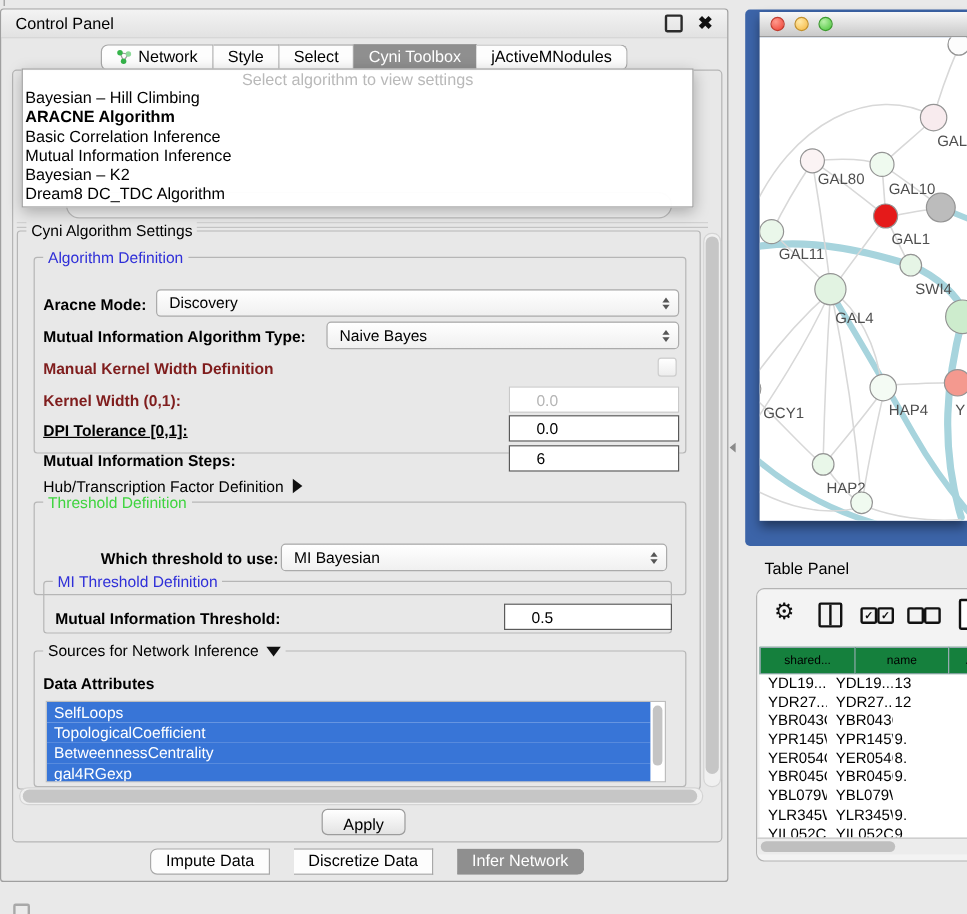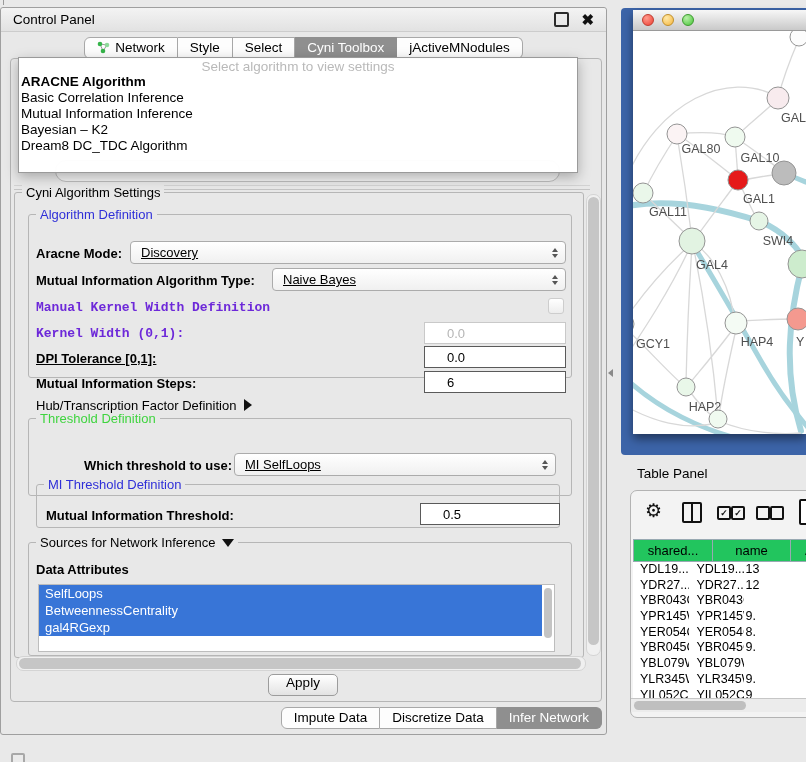--- a/index.html
+++ b/index.html
@@ -34,25 +34,25 @@
                border-bottom:1px solid #c4c4c4;z-index:1;}
 
   .groupbox{position:absolute;border:1px solid #b6b6b6;border-radius:3px;box-sizing:border-box;z-index:2;}
   .gb-title{position:absolute;top:-8px;left:7px;background:#e8e8e8;padding:0 4px;font-size:13px;
             white-space:nowrap;display:flex;align-items:center;}
   .t-blue{color:#2f2fd8;}
   .t-green{color:#3fd43f;}
 
   .lbl{position:absolute;font-size:13px;font-weight:bold;white-space:nowrap;z-index:3;}
   .lbl.plain{font-weight:normal;}
-  .lbl.disabled{color:#6d28d9;font-family:Liberation Mono, monospace;}
+  .lbl.disabled{color:#7f1d1d;}
 
   .combo{position:absolute;height:23px;background:linear-gradient(#ffffff,#f0f0f0);
          border:1px solid #ababab;border-radius:4px;display:flex;align-items:center;
-         padding:0 22px 0 10px;box-sizing:border-box;font-size:13px;z-index:3;text-decoration:underline;}
+         padding:0 22px 0 10px;box-sizing:border-box;font-size:13px;z-index:3;}
   .combo .arrows{position:absolute;right:7px;top:50%;transform:translateY(-50%);
                  display:flex;flex-direction:column;gap:2px;}
   .arr-up{width:0;height:0;border-left:3.5px solid transparent;border-right:3.5px solid transparent;
           border-bottom:4px solid #555;}
   .arr-dn{width:0;height:0;border-left:3.5px solid transparent;border-right:3.5px solid transparent;
           border-top:4px solid #555;}
 
   .field{position:absolute;height:22px;background:#fff;border:1px solid #5a5a5a;font-size:13px;
          display:flex;align-items:center;justify-content:flex-start;padding:0 22px;box-sizing:border-box;z-index:3;}
   .field.disabled{border-color:#c9c9c9;color:#b5b5b5;}
@@ -72,24 +72,24 @@
   .hscroll .thumb{position:absolute;top:1px;bottom:1px;background:#c6c6c6;border-radius:6px;}
 
   
   #attr-list{left:38px;top:584px;width:517px;height:68px;background:#fff;border:1px solid #bdbdbd;
              overflow:hidden;z-index:3;}
   .attr-item{height:17px;line-height:17px;background:#3875d7;color:#fff;font-size:13px;
              padding-left:6px;margin-right:12px;white-space:nowrap;}
   #attr-vthumb{position:absolute;right:2px;top:3px;width:8px;height:50px;background:#c4c4c4;border-radius:4px;}
 
   #apply-btn{left:268px;top:674px;width:70px;height:22px;border:1px solid #9c9c9c;border-radius:5px;
-             background:linear-gradient(#ffffff,#e3e3e3);display:flex;align-items:flex-start;justify-content:center;
+             background:linear-gradient(#ffffff,#e3e3e3);display:flex;align-items:flex-end;justify-content:center;
              font-size:13.5px;z-index:3;}
 
-  #bottom-tabbar{left:10px;top:707px;width:592px;display:flex;justify-content:flex-end;z-index:3;}
+  #bottom-tabbar{left:10px;top:707px;width:592px;display:flex;justify-content:center;z-index:3;gap:20px;}
 
   
   #algo-popup{left:18px;top:57px;width:560px;height:116px;background:#fffffff7;border:1px solid #9a9a9a;
               box-shadow:0 4px 12px rgba(0,0,0,0.28);z-index:50;}
   #popup-placeholder{text-align:center;color:#b9b9b9;font-size:13.5px;padding-top:1px;height:15px;}
   .popup-item{height:16px;line-height:16px;font-size:13.5px;padding-left:2px;white-space:nowrap;}
   .popup-item.selected{font-weight:bold;}
 
   
   #net-frame{left:621px;top:8px;width:185px;height:447px;background:#3c64a8;border-radius:4px 0 0 4px;}
@@ -113,21 +113,21 @@
   #table-toolbar{position:absolute;left:0;top:8px;width:100%;height:34px;}
   .gear{position:absolute;left:14px;top:2px;font-size:19px;color:#111;line-height:1;}
   .col-icon{position:absolute;left:51px;top:3px;width:16px;height:17px;border:2px solid #111;
             border-radius:2px;}
   .col-icon::after{content:"";position:absolute;left:50%;top:0;bottom:0;width:2px;background:#111;
                    transform:translateX(-50%);}
   .cb{position:absolute;top:7px;width:10px;height:10px;border:2px solid #111;border-radius:2px;font-size:9px;
       font-weight:bold;line-height:10px;text-align:center;color:#111;}
   .doc-icon{position:absolute;left:168px;top:0;width:16px;height:22px;border:2px solid #111;border-radius:2px;background:#fff;}
   #table-header{position:absolute;left:2px;top:48px;height:23px;display:flex;}
-  .th{background:#22c55e;border:1px solid #98a9b2;border-left:none;font-size:13px;display:flex;
+  .th{background:#15803d;border:1px solid #98a9b2;border-left:none;font-size:10px;display:flex;
       align-items:center;justify-content:center;box-sizing:border-box;overflow:hidden;white-space:nowrap;}
   .th:first-child{border-left:1px solid #98a9b2;}
   .th.left{justify-content:flex-start;padding-left:14px;}
   #table-body{position:absolute;left:2px;top:71px;width:100%;height:136px;overflow:hidden;background:#fff;}
   .tr{display:flex;height:15.7px;line-height:15.7px;font-size:12.5px;white-space:nowrap;}
   .td{overflow:hidden;box-sizing:border-box;padding-left:7px;}
   #table-hscroll{position:absolute;left:0;top:207px;width:100%;height:13px;background:#ececec;
                  border-top:1px solid #c6c6c6;}
   #table-hscroll .thumb{position:absolute;left:3px;top:2px;width:112px;height:9px;background:#bfbfbf;border-radius:5px;}
 
@@ -238,21 +238,21 @@
 </span>
 
 <div class="groupbox" style="left:28px;top:418px;width:544px;height:78px;text-decoration:underline;">
   <span class="gb-title t-green">
     <span>Threshold Definition</span>
   </span>
 </div>
 
 <span class="lbl" style="left:84px;top:458px;">Which threshold to use:</span>
 <div class="combo" style="left:234px;top:453px;width:322px;">
-  <span>MI SelfLoops</span>
+  <span>MI Bayesian</span>
   <span class="arrows">
       <span class="arr-up"></span>
       <span class="arr-dn"></span>
     </span>
 </div>
 
 <div class="groupbox" style="left:36px;top:484px;width:524px;height:44px;">
   <span class="gb-title t-blue">
     <span>MI Threshold Definition</span>
   </span>
@@ -266,20 +266,21 @@
   <span class="gb-title">
     <span>Sources for Network Inference</span>
     <span class="tri-down"></span>
   </span>
 </div>
 <span class="lbl" style="left:36px;top:562px;z-index:3;">Data Attributes</span>
 
 <div class="abs" id="attr-list">
   <div id="attr-items">
       <div class="attr-item">SelfLoops</div>
+      <div class="attr-item">TopologicalCoefficient</div>
       <div class="attr-item">BetweennessCentrality</div>
       <div class="attr-item">gal4RGexp</div>
     </div>
   <div id="attr-vthumb"></div>
 </div>
 
 <div class="hscroll" style="left:16px;top:656px;width:568px;height:13px;">
   <div class="thumb" style="left:2px;width:562px;"></div>
 </div>
 
@@ -295,20 +296,21 @@
       <span>Discretize Data</span>
     </div>
     <div class="tab selected">
       <span>Infer Network</span>
     </div>
   </div>
 
 <div class="abs" id="algo-popup">
   <div id="popup-placeholder">Select algorithm to view settings</div>
   <div id="popup-items">
+      <div class="popup-item">Bayesian – Hill Climbing</div>
       <div class="popup-item selected">ARACNE Algorithm</div>
       <div class="popup-item">Basic Correlation Inference</div>
       <div class="popup-item">Mutual Information Inference</div>
       <div class="popup-item">Bayesian – K2</div>
       <div class="popup-item">Dream8 DC_TDC Algorithm</div>
     </div>
 </div>
 
 <div class="abs" id="splitter-arrow"></div>
 

